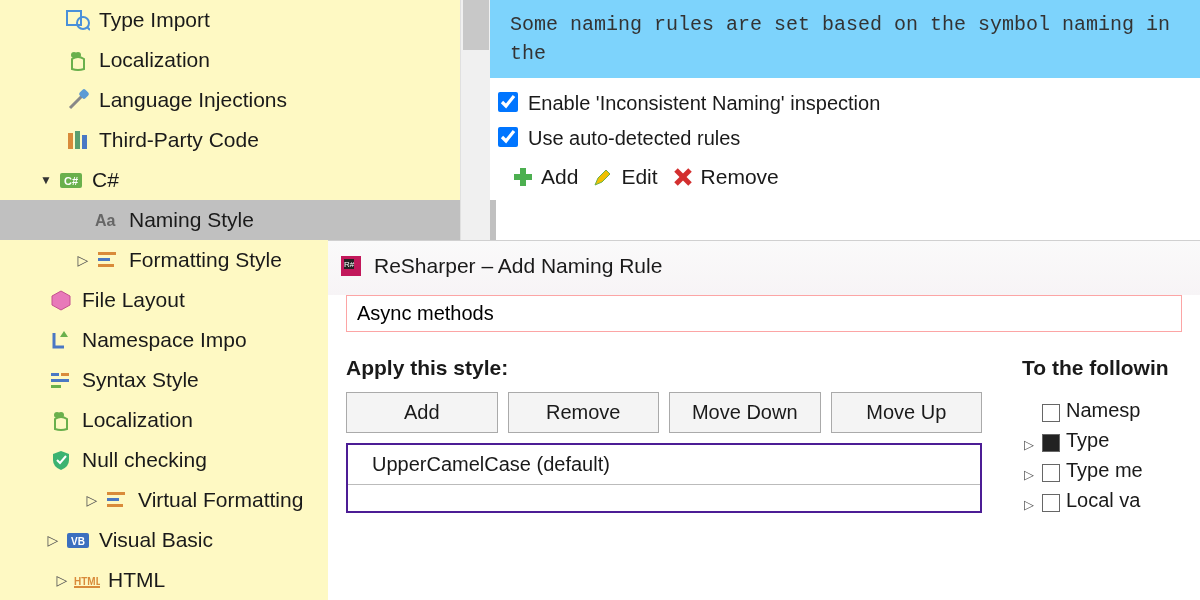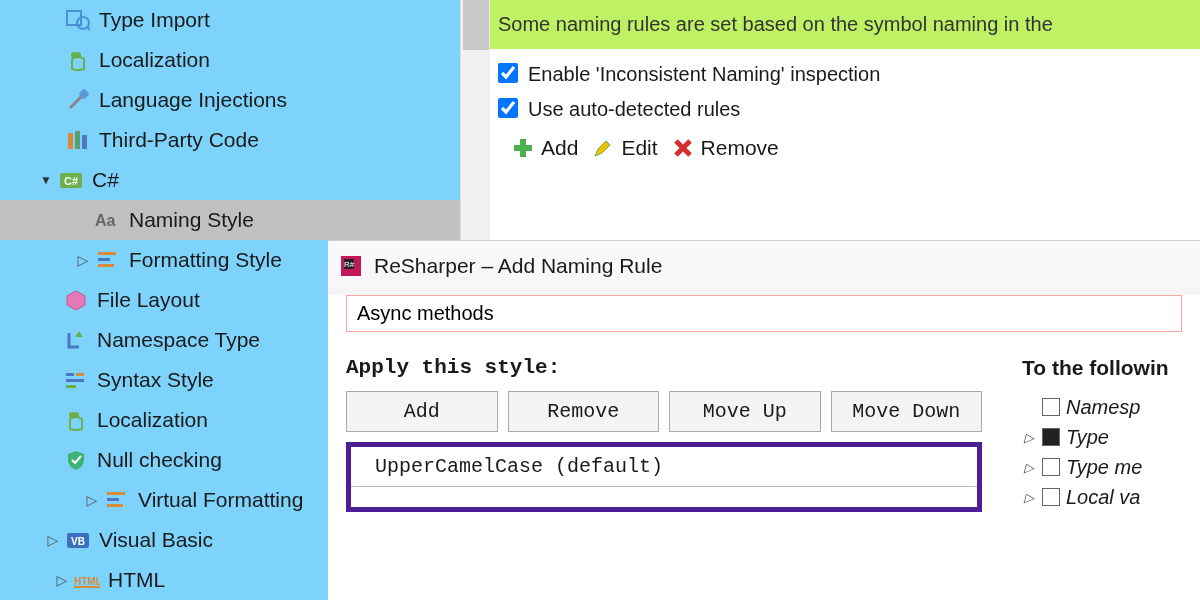--- a/index.html
+++ b/index.html
@@ -1,56 +1,56 @@
 <!DOCTYPE html>
 <html><head>
 <meta charset="utf-8">
 <style>
 * { box-sizing: border-box; margin: 0; padding: 0; }
 body { font-family: "Segoe UI", Arial, sans-serif; font-size: 20px; color: #1a1a1a; background: #fff; overflow: hidden; width: 1200px; height: 600px; position: relative; }
 
-.sidebar { position: absolute; left: 0; top: 0; width: 460px; height: 600px; background: #7dd3fc; }
+.sidebar { position: absolute; left: 0; top: 0; width: 460px; height: 600px; background: #fef9c3; }
 .tree-item { display: flex; align-items: center; height: 40px; padding-left: 65px; cursor: default; white-space: nowrap; }
-.tree-item.level2 { padding-left: 63px; }
+.tree-item.level2 { padding-left: 48px; }
 .tree-item.selected { background: #c0c0c0; }
 .tree-item .expand { width: 16px; height: 16px; margin-right: 4px; display: inline-flex; align-items: center; justify-content: center; }
 .tree-item .icon { width: 26px; height: 26px; margin-right: 8px; display: inline-flex; align-items: center; justify-content: center; }
 .tree-item .label { font-size: 21px; }
 .expand-filled::before { content: "▼"; font-size: 12px; color: #333; }
 .expand-open::before { content: "▷"; font-size: 14px; color: #555; }
 
 .scrollbar { position: absolute; left: 460px; top: 0; width: 30px; height: 240px; background: #f0f0f0; border-left: 1px solid #e0e0e0; }
 .scrollbar-thumb { position: absolute; left: 2px; top: 0; width: 26px; height: 50px; background: #c8c8c8; }
 
 .main-pane { position: absolute; left: 490px; top: 0; right: 0; height: 240px; }
-.info-banner { background: #bef264; padding: 10px 8px; font-size: 20px; line-height: 1.45; color: #333; }
+.info-banner { background: #7dd3fc; padding: 10px 20px; font-size: 20px; line-height: 1.45; color: #333; font-family: Liberation Mono, monospace; }
 .check-row { display: flex; align-items: flex-start; padding: 6px 8px; font-size: 20px; }
 .check-row input { width: 20px; height: 20px; margin-right: 10px; }
 .toolbar-row { display: flex; align-items: center; padding: 8px 20px; gap: 12px; }
 .toolbar-btn { display: flex; align-items: center; gap: 5px; font-size: 21px; cursor: pointer; }
 .toolbar-btn .ticon { width: 26px; height: 26px; display: inline-flex; align-items: center; justify-content: center; }
 
 .dialog { position: absolute; left: 328px; top: 240px; right: 0; bottom: 0; background: #fff; border-top: 1px solid #d0d0d0; }
 .dialog-title { display: flex; align-items: center; padding: 12px 10px 16px 10px; font-size: 21px; background: linear-gradient(#fafafa,#f7f4f6); }
 .dialog-title .dicon { width: 26px; height: 26px; margin-right: 10px; display:inline-flex; align-items:center; justify-content:center; }
 .dialog-body { padding: 0 18px; }
 .field-label { font-size: 21px; margin-bottom: 6px; }
 .text-input { width: 100%; font-size: 20px; padding: 6px 10px; border: 1px solid #fca5a5; }
 .section-head { font-weight: bold; font-size: 21px; margin-top: 24px; margin-bottom: 12px; }
 
 .columns { display: flex; gap: 40px; }
-.left-col { flex: 1; font-family: Liberation Mono, monospace; }
+.left-col { flex: 1; }
 .right-col { width: 160px; overflow: hidden; }
 
 .btn-row { display: flex; gap: 10px; }
 .std-btn { flex: 1; padding: 8px 0; font-size: 20px; background: #f4f4f4; border: 1px solid #aaa; text-align: center; cursor: pointer; }
-.list-box { border: 5px solid #4c1d95; margin-top: 10px; height: 70px; }
+.list-box { border: 2px solid #4c1d95; margin-top: 10px; height: 70px; }
 .list-row { padding: 8px 24px; font-size: 20px; border-bottom: 1px solid #bbb; }
 
-.entity-row { display: flex; align-items: center; height: 30px; gap: 6px; white-space: nowrap; font-style: italic; }
+.entity-row { display: flex; align-items: flex-end; height: 30px; gap: 6px; white-space: nowrap; }
 .entity-row .exp { width: 14px; font-size: 13px; color:#555; text-align:center; }
 .entity-chk { width: 18px; height: 18px; border: 1px solid #666; display: inline-block; background:#fff; }
 .entity-chk.filled { background: #222; }
 .entity-label { font-size: 20px; }
 </style>
 </head>
 <body>
 
 <div class="sidebar">
   <div class="tree-item">
@@ -95,21 +95,21 @@
   <div class="tree-item" style="padding-left:38px">
     <span class="expand expand-filled"></span>
     <span class="icon">
         <svg width="24" height="20">
           <rect x="1" y="3" width="22" height="15" rx="2" fill="#6ab04c"></rect>
           <text x="12" y="15" font-size="11" fill="#fff" text-anchor="middle" font-weight="bold">C#</text>
         </svg>
       </span>
     <span class="label">C#</span>
   </div>
-  <div class="tree-item level2 selected" style="padding-left:0;width:460px;">
+  <div class="tree-item level2 selected" style="padding-left:0;width:496px;">
     <span style="width:95px"></span>
     <span class="icon">
         <svg width="26" height="20">
           <text x="0" y="16" font-size="16" fill="#666" font-weight="bold">Aa</text>
         </svg>
       </span>
     <span class="label">Naming Style</span>
   </div>
   <div class="tree-item level2" style="padding-left:75px">
     <span class="expand expand-open"></span>
@@ -130,21 +130,21 @@
       </span>
     <span class="label">File Layout</span>
   </div>
   <div class="tree-item level2">
     <span class="icon">
         <svg width="22" height="22">
           <path d="M4 4 L4 18 L14 18" fill="none" stroke="#4a78c4" stroke-width="3"></path>
           <path d="M10 8 L18 8 L14 2 Z" fill="#6ab04c"></path>
         </svg>
       </span>
-    <span class="label">Namespace Type</span>
+    <span class="label">Namespace Impo</span>
   </div>
   <div class="tree-item level2">
     <span class="icon">
         <svg width="24" height="20">
           <rect x="2" y="3" width="8" height="3" fill="#4a78c4"></rect>
           <rect x="12" y="3" width="8" height="3" fill="#d98b3a"></rect>
           <rect x="2" y="9" width="18" height="3" fill="#4a78c4"></rect>
           <rect x="2" y="15" width="10" height="3" fill="#6ab04c"></rect>
         </svg>
       </span>
@@ -262,22 +262,22 @@
   </div>
   <div class="dialog-body">
     <input class="text-input" type="text" value="Async methods" style="">
     
     <div class="columns">
       <div class="left-col">
         <div class="section-head">Apply this style:</div>
         <div class="btn-row">
           <div class="std-btn"><span>Add</span></div>
           <div class="std-btn"><span>Remove</span></div>
+          <div class="std-btn"><span>Move Down</span></div>
           <div class="std-btn"><span>Move Up</span></div>
-          <div class="std-btn"><span>Move Down</span></div>
         </div>
         <div class="list-box">
           <div class="list-row">UpperCamelCase (default)</div>
         </div>
       </div>
       <div class="right-col">
         <div class="section-head">To the followin</div>
         <div class="entity-row">
           <span class="exp"></span>
           <span class="entity-chk"></span>

